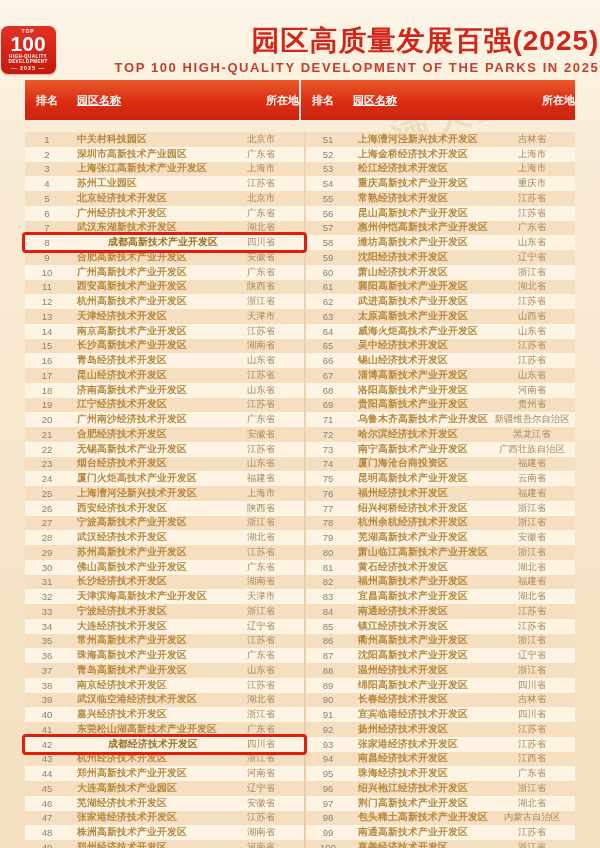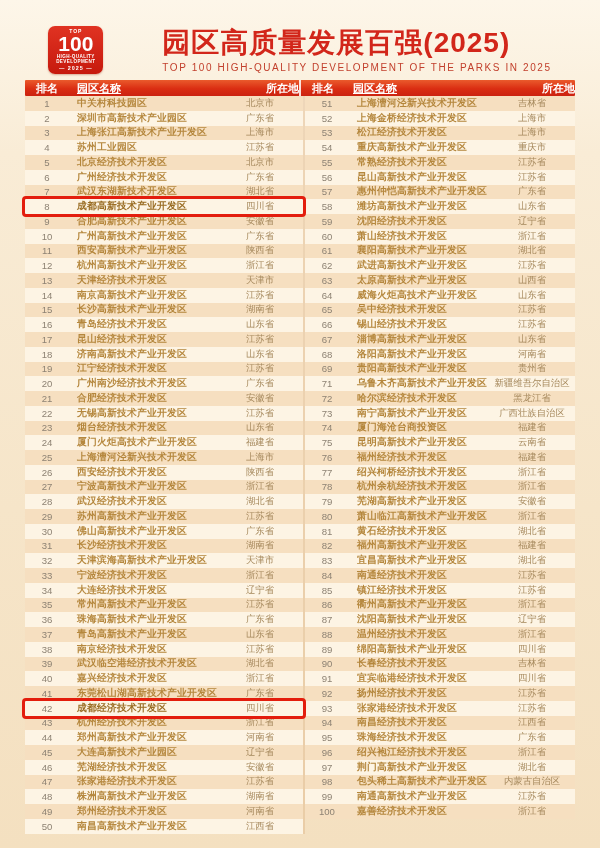--- a/index.html
+++ b/index.html
@@ -18,26 +18,26 @@
   .header { position:relative; z-index:2; display:flex; justify-content:center; align-items:center; gap:11px; padding-top:24px; height:76px; }
   .badge {
     width:55px; height:48px; background:linear-gradient(180deg,#e03322,#c6190d);
     border-radius:7px; color:#fff; text-align:center; padding-top:3px; flex:0 0 auto;
     box-shadow:0 1px 2px rgba(150,40,10,.35);
   }
   .badge-top { font-size:5px; font-weight:bold; letter-spacing:1px; line-height:5px; }
   .badge-num { font-size:21px; font-weight:bold; line-height:20px; letter-spacing:0px; }
   .badge-sm { font-size:4.6px; font-weight:bold; letter-spacing:.4px; line-height:5.4px; }
   .badge-year { font-size:5.4px; font-weight:bold; letter-spacing:1px; line-height:7px; }
-  .title-block { text-align:left;margin-left:48px; }
+  .title-block { text-align:right;margin-left:48px; }
   .title { font-size:28px; font-weight:900; color:#d2261a; letter-spacing:1px; line-height:32px; }
-  .subtitle { font-size:10px; font-weight:normal; color:#c2402d; letter-spacing:1.6px; margin-top:3px; }
+  .subtitle { font-size:13px; font-weight:bold; color:#c2402d; letter-spacing:1.6px; margin-top:3px; }
   
   .thead {
-    position:relative; z-index:2; margin:4px 25px 0 25px; height:16px;
+    position:relative; z-index:2; margin:4px 25px 12px 25px; height:40px;
     display:grid; grid-template-columns:1fr 2px 1fr;
     background:linear-gradient(180deg,#ea5a2c 0%,#da2d12 55%,#cb2210 100%);
     border-radius:1px; color:#fff; font-weight:bold; font-size:11px;
   }
   .thead-half { display:grid; grid-template-columns:44px 1fr 86px; align-items:center; }
   .thead-divider { background:rgba(255,255,255,.85); height:100%; }
   .th-rank { text-align:center; }
   .th-name { text-align:left; padding-left:8px;text-decoration:underline; }
   .th-loc { text-align:right; }
   
@@ -46,21 +46,21 @@
   .col { display:flex; flex-direction:column; }
   .row {
     height:14.76px; display:grid; grid-template-columns:44px 1fr 86px; align-items:center;
   }
   .row:nth-child(odd) { background:#f6dfc0; }
   .row:nth-child(even) { background:#fdf4e4; }
   .rank { text-align:center; font-size:9.6px; color:#8d8273; }
   .name { font-size:9.8px; font-weight:bold; color:#b5873d; white-space:nowrap; padding-left:8px; letter-spacing:.2px; }
   .loc { text-align:center; font-size:9.4px; color:#a5885c; white-space:nowrap; }
   .row.highlight { position:relative; z-index:3; outline:3px solid #e31d0d; outline-offset:0px; border-radius:1px; }
-  .row.highlight .name { color:#9a6d24; }
+  .row.highlight .name { color:#9a6d24;margin-left:31px; }
 </style>
 </head>
 <body>
 
 <div class="page">
 
   <div class="wm-layer">
     <span class="wm" style="left:390px; top:90px;">满天星</span>
     <span class="wm" style="left:40px;  top:230px;">满天星</span>
     <span class="wm" style="left:420px; top:300px;">满天星</span>

